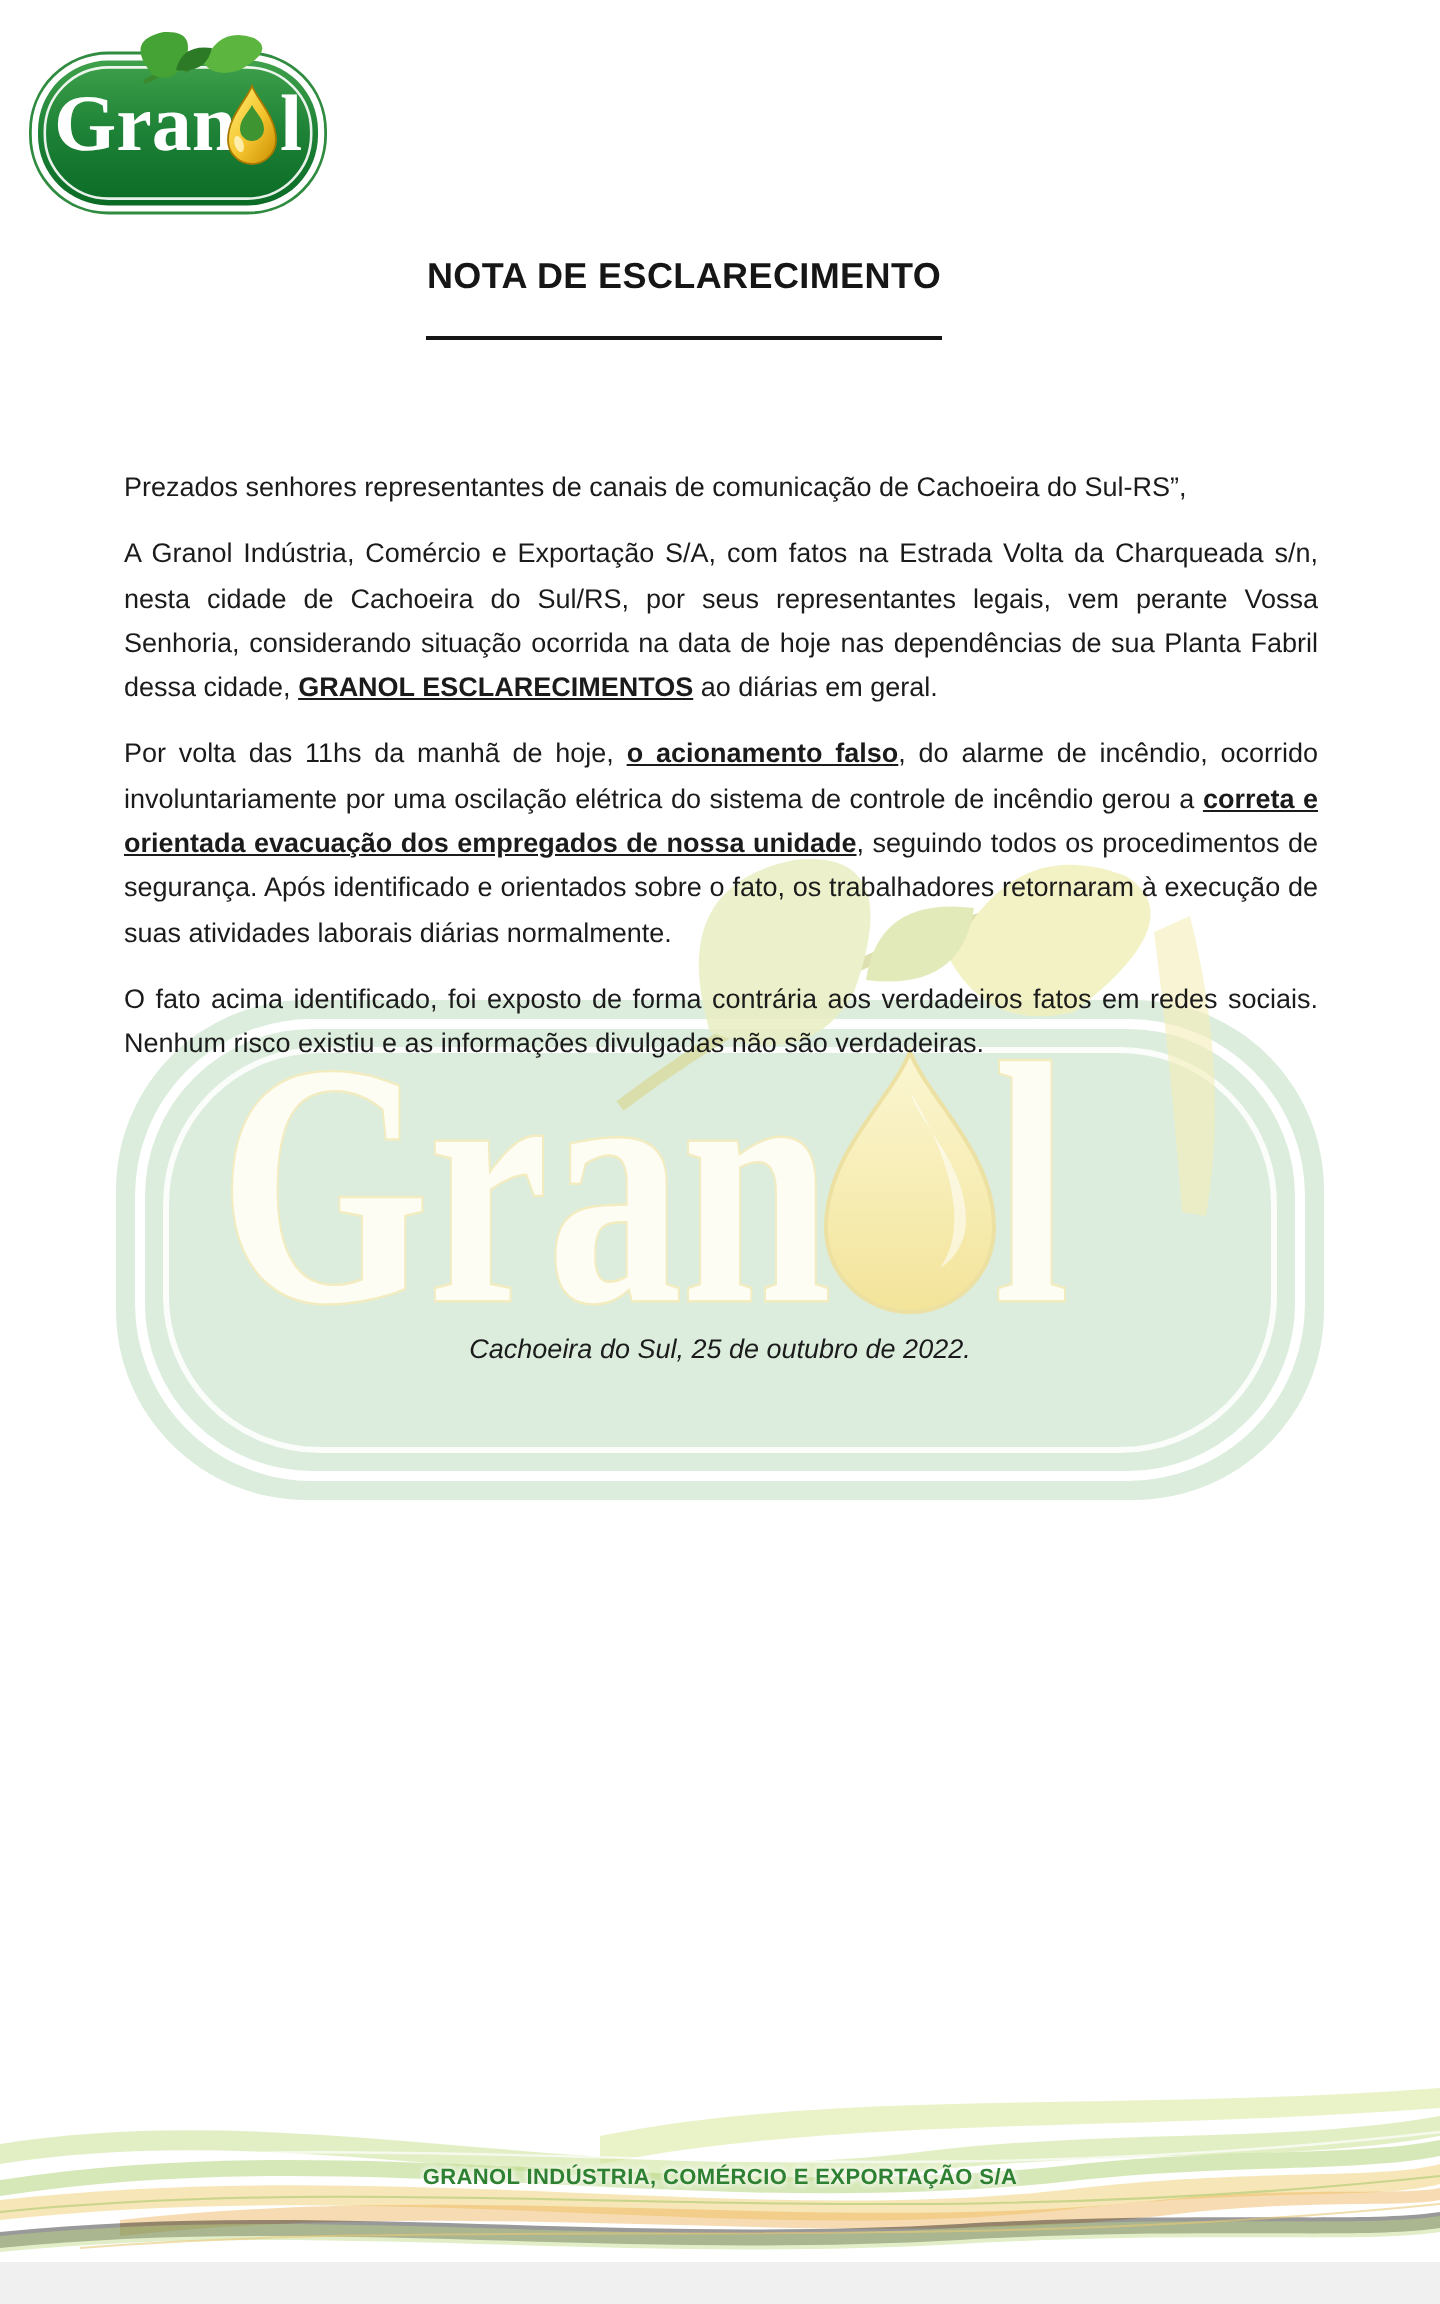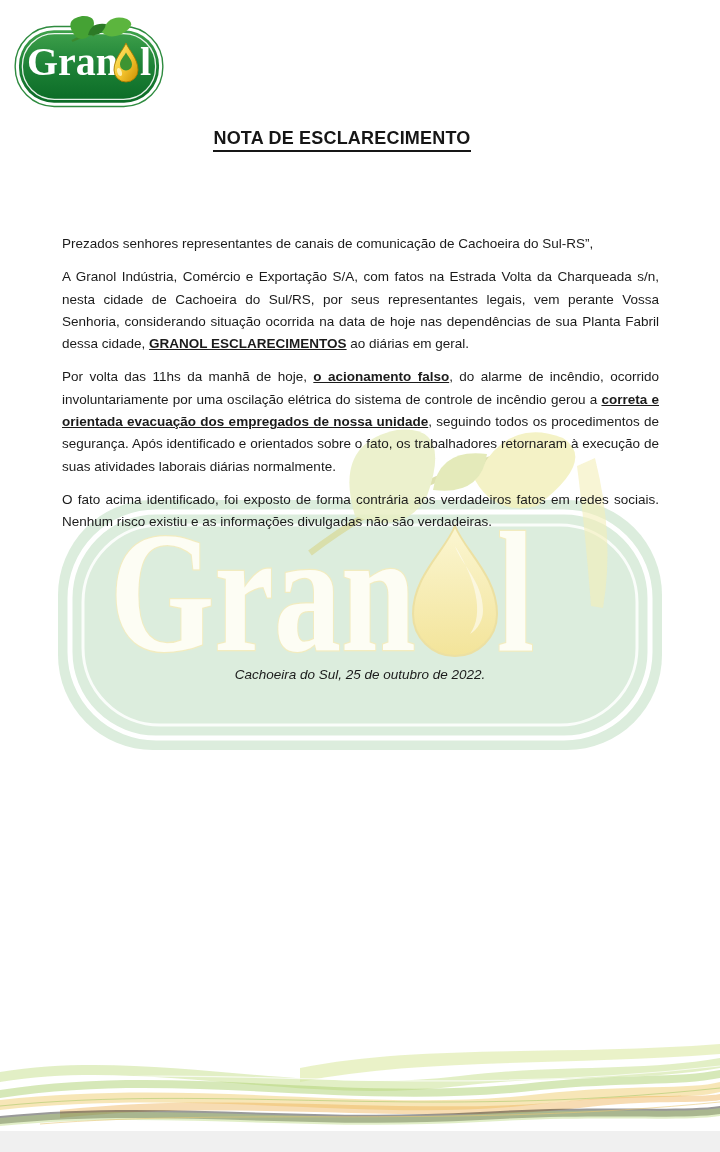--- a/index.html
+++ b/index.html
@@ -7,21 +7,21 @@
   body { width:720px; height:1152px; position:relative; overflow:hidden;
          font-family:"Liberation Sans", sans-serif; }
   .page { position:absolute; inset:0; background:#ffffff;border-radius:14px; }
 
   
   .logo { position:absolute; left:14px; top:14px; width:150px; height:94px; }
 
   
   .title-row { position:absolute; top:128px; left:0; width:684px; text-align:center; }
   .title-row span { display:inline-block; font-size:18px; font-weight:bold; color:#161616;
-                    letter-spacing:.2px; border-bottom:2px solid #161616; padding-bottom:1px; }
+                    letter-spacing:.2px; border-bottom:2px solid #161616; padding-bottom:19px; }
 
   
   .watermark { position:absolute; left:55px; top:418px; width:610px; height:335px; z-index:0; }
 
   
   .doc-body { position:absolute; left:62px; top:233px; width:597px; z-index:1;
               font-size:13.5px; line-height:22.3px; color:#1b1b1b;
               text-align:justify; }
   .doc-body p { margin:0 0 11px 0; }
   .emph { font-weight:bold; text-decoration:underline; }
@@ -139,17 +139,18 @@
     <path d="M0,62 C200,40 380,76 540,56 C630,46 690,52 720,44 L720,54 C690,62 630,56 540,66 C380,86 200,50 0,72 Z" fill="#f1d27c" opacity="0.55"></path>
     <path d="M60,72 C240,52 420,80 580,62 C650,55 700,60 720,56 L720,62 C700,66 650,61 580,70 C420,88 240,60 60,80 Z" fill="#edb257" opacity="0.45"></path>
     <path d="M0,78 C160,62 300,84 480,74 C600,67 680,74 720,68 L720,76 C680,82 600,75 480,82 C300,92 160,70 0,86 Z" fill="#bddas3" opacity="0.4"></path>
     <path d="M0,80 C160,64 300,86 480,76 C600,69 680,76 720,70 L720,78 C680,84 600,77 480,84 C300,94 160,72 0,88 Z" fill="#bdda83" opacity="0.45"></path>
     <path d="M0,48 C200,20 400,64 720,28" fill="none" stroke="#ffffff" stroke-width="1.2" opacity="0.7"></path>
     <path d="M0,68 C220,46 420,82 720,50" fill="none" stroke="#9cc45e" stroke-width="1" opacity="0.5"></path>
     <path d="M40,86 C240,70 460,90 720,64" fill="none" stroke="#e8c878" stroke-width="1" opacity="0.6"></path>
   </svg>
 
   <div class="footer-text">
+    <div class="footer-company">GRANOL INDÚSTRIA, COMÉRCIO E EXPORTAÇÃO S/A</div>
   </div>
 
   <div class="bottom-bar"></div>
 
 </div>
 
 </body></html>

